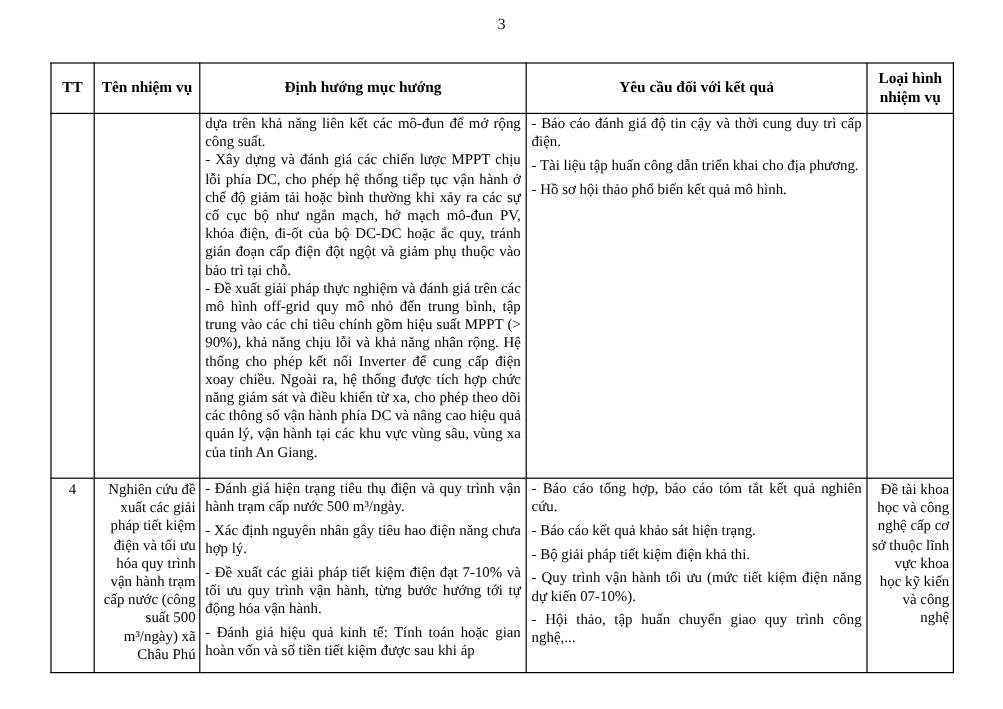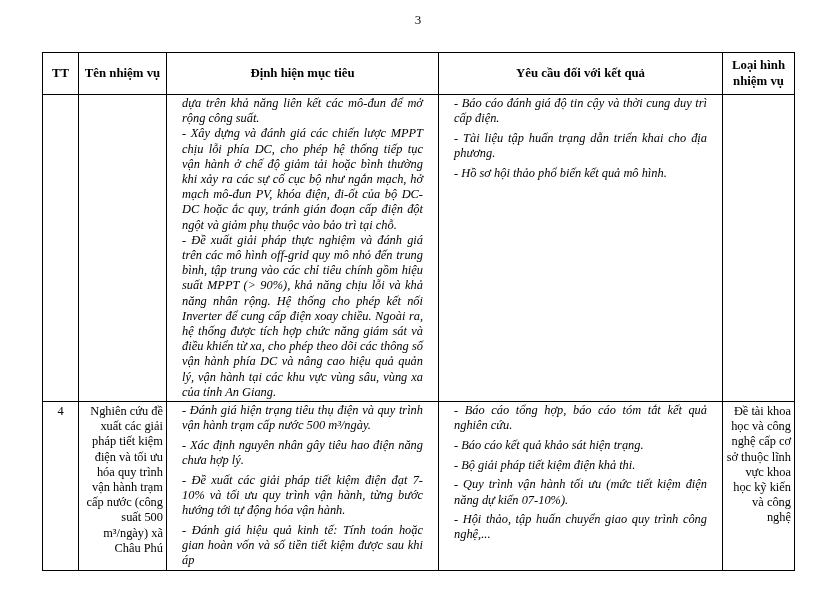--- a/index.html
+++ b/index.html
@@ -56,22 +56,21 @@
   td.c-tt {
     text-align: center;
     padding-top: 2px;
   }
   td.c-ten, td.c-loai {
     text-align: right;
     padding: 2px 3px;
   }
   td.c-just {
     text-align: justify;
-    padding: 1px 15px;
-    font-style: italic;
+    padding: 1px 4px;
   }
   td.c-just p { margin: 0; }
   td.spaced p { margin: 0 0 4.5px 0; }
   td.spaced p:last-child { margin-bottom: 0; }
 </style>
 </head>
 <body>
 
 <div class="page">
 
@@ -82,37 +81,37 @@
       <col style="width:36px">
       <col style="width:88px">
       <col style="width:272px">
       <col style="width:284px">
       <col style="width:72px">
     </colgroup>
     <thead>
       <tr>
         <th>TT</th>
         <th>Tên nhiệm vụ</th>
-        <th>Định hiện mục tiêu</th>
+        <th>Định hướng mục hướng</th>
         <th>Yêu cầu đối với kết quả</th>
         <th>Loại hình nhiệm vụ</th>
       </tr>
     </thead>
     <tbody>
       <tr class="row-cont">
         <td class="c-tt"></td>
         <td class="c-ten"></td>
         <td class="c-just">
           <p>dựa trên khả năng liên kết các mô-đun để mở rộng công suất.</p>
           <p>- Xây dựng và đánh giá các chiến lược MPPT chịu lỗi phía DC, cho phép hệ thống tiếp tục vận hành ở chế độ giảm tải hoặc bình thường khi xảy ra các sự cố cục bộ như ngắn mạch, hở mạch mô-đun PV, khóa điện, đi-ốt của bộ DC-DC hoặc ắc quy, tránh gián đoạn cấp điện đột ngột và giảm phụ thuộc vào bảo trì tại chỗ.</p>
           <p>- Đề xuất giải pháp thực nghiệm và đánh giá trên các mô hình off-grid quy mô nhỏ đến trung bình, tập trung vào các chỉ tiêu chính gồm hiệu suất MPPT (&gt; 90%), khả năng chịu lỗi và khả năng nhân rộng. Hệ thống cho phép kết nối Inverter để cung cấp điện xoay chiều. Ngoài ra, hệ thống được tích hợp chức năng giám sát và điều khiển từ xa, cho phép theo dõi các thông số vận hành phía DC và nâng cao hiệu quả quản lý, vận hành tại các khu vực vùng sâu, vùng xa của tỉnh An Giang.</p>
         </td>
         <td class="c-just spaced">
           <p>- Báo cáo đánh giá độ tin cậy và thời cung duy trì cấp điện.</p>
-          <p>- Tài liệu tập huấn trạng dẫn triển khai cho địa phương.</p>
+          <p>- Tài liệu tập huấn công dẫn triển khai cho địa phương.</p>
           <p>- Hồ sơ hội thảo phổ biến kết quả mô hình.</p>
         </td>
         <td class="c-loai"></td>
       </tr>
       <tr class="row-task">
         <td class="c-tt">4</td>
         <td class="c-ten">Nghiên cứu đề xuất các giải pháp tiết kiệm điện và tối ưu hóa quy trình vận hành trạm cấp nước (công suất 500 m³/ngày) xã Châu Phú</td>
         <td class="c-just spaced">
           <p>- Đánh giá hiện trạng tiêu thụ điện và quy trình vận hành trạm cấp nước 500 m³/ngày.</p>
           <p>- Xác định nguyên nhân gây tiêu hao điện năng chưa hợp lý.</p>

